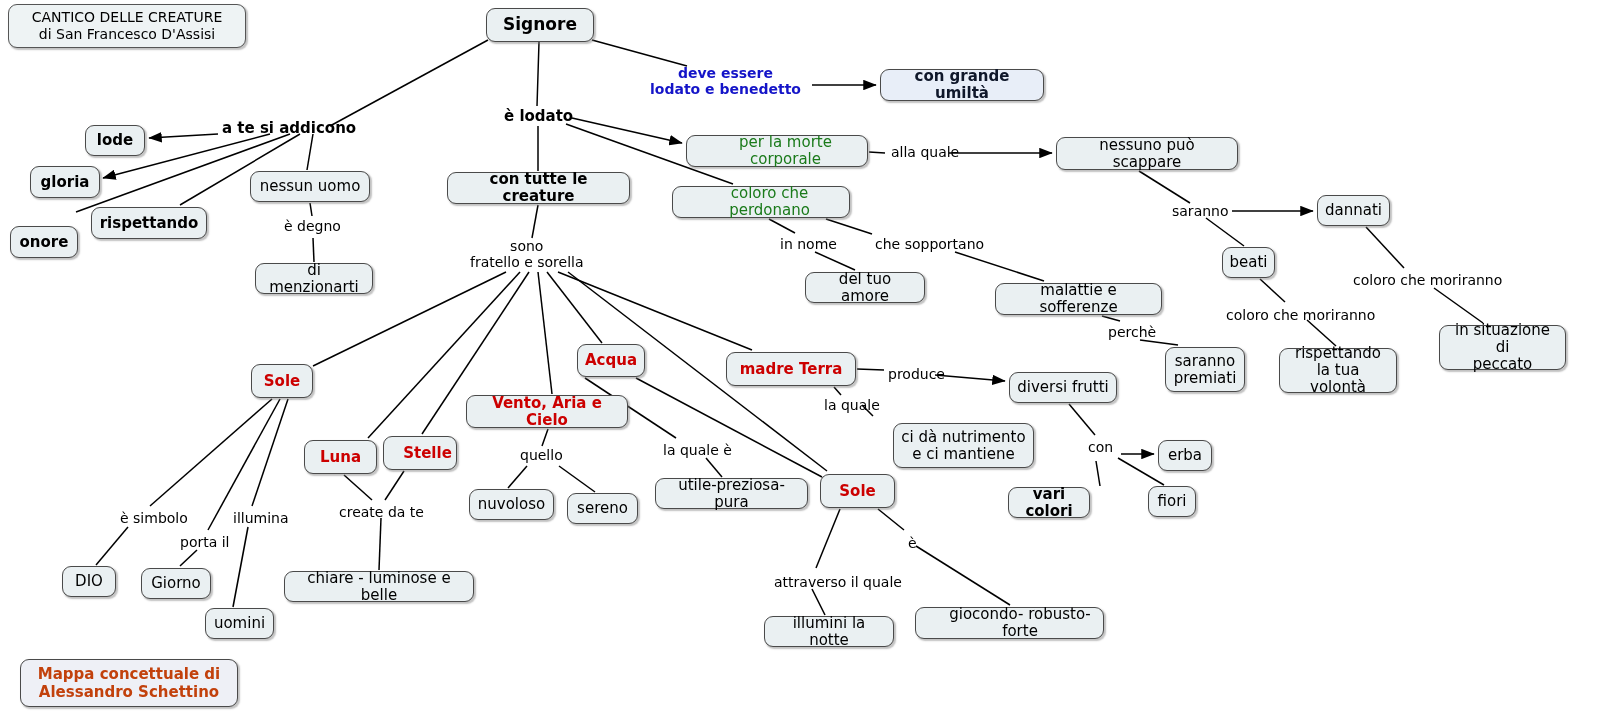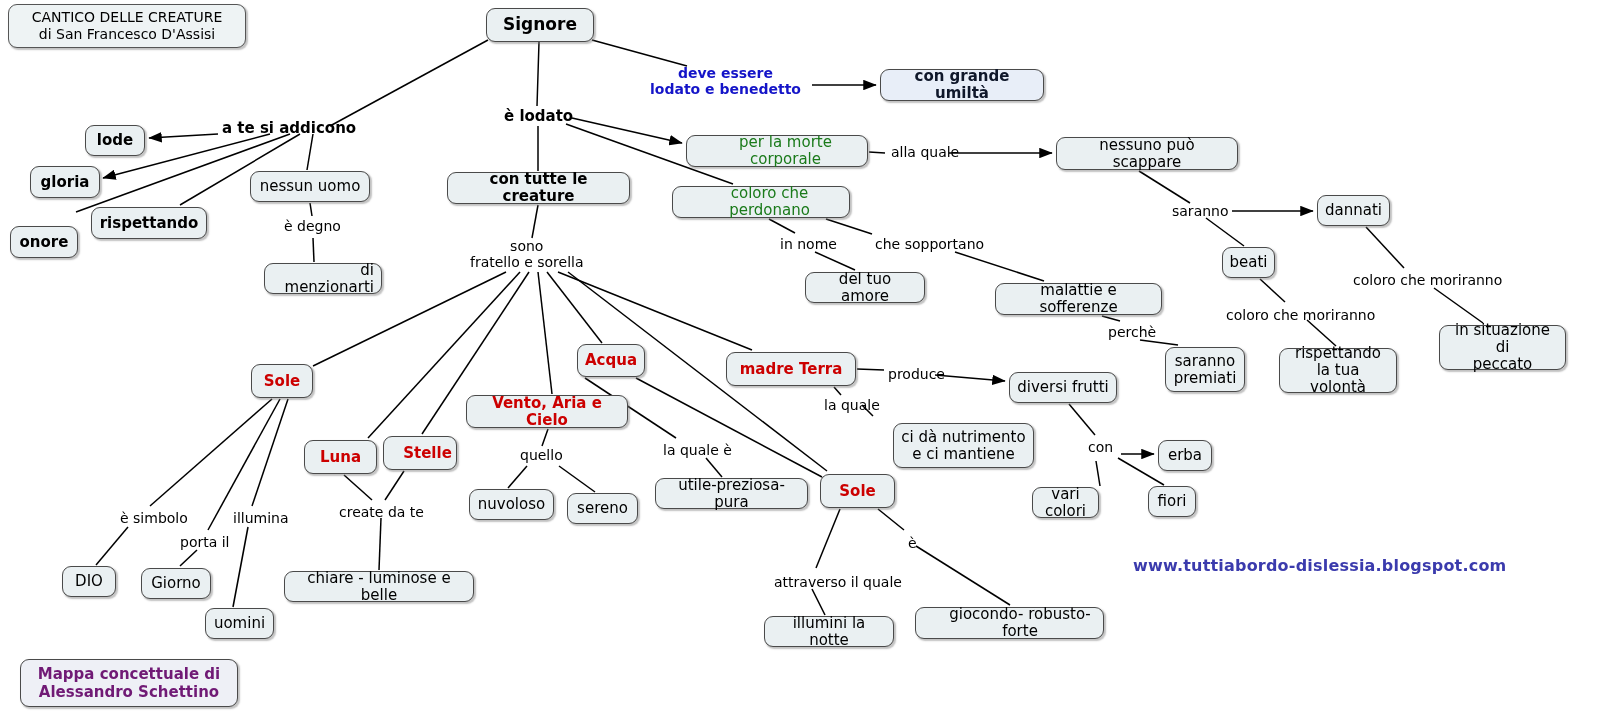--- a/index.html
+++ b/index.html
@@ -46,21 +46,21 @@
   .node.red { color: #cc0000; font-weight: bold; }
   .node.green { color: #1a7a1a; padding-left: 24px; }
   .node.blue { color: #0f172a; font-weight: bold; background: #e8eef8; }
   .node.title {
     font-size: 14px;
     background: #eef3f4;
     border-color: #555;
     line-height: 1.22;
   }
   .node.credit {
-    color: #701a75;
+    color: #c2410c;
     font-weight: bold;
     font-size: 15px;
     background: #eef0f6;
     line-height: 1.22;
   }
   .node.big { font-size: 17px; }
   .label {
     position: absolute;
     color: #000000;
     font-size: 14px;
@@ -170,21 +170,21 @@
       <div class="node green" style="left: 686px; top: 135px; width: 182px; height: 32px;">per la morte corporale</div>
       <div class="node" style="left: 1056px; top: 137px; width: 182px; height: 33px;">nessuno può scappare</div>
       <div class="node bold" style="left: 30px; top: 166px; width: 70px; height: 32px;">gloria</div>
       <div class="node" style="left: 250px; top: 171px; width: 120px; height: 31px;">nessun uomo</div>
       <div class="node bold" style="left: 447px; top: 172px; width: 183px; height: 32px;">con tutte le creature</div>
       <div class="node green" style="left: 672px; top: 186px; width: 178px; height: 32px;">coloro che  perdonano</div>
       <div class="node" style="left: 1317px; top: 195px; width: 73px; height: 31px;">dannati</div>
       <div class="node bold" style="left: 10px; top: 207px; width: 68px; height: 32px; margin-top: 19px;">onore</div>
       <div class="node bold" style="left: 91px; top: 207px; width: 116px; height: 32px;">rispettando</div>
       <div class="node" style="left: 1222px; top: 247px; width: 53px; height: 31px;">beati</div>
-      <div class="node" style="left: 264px; top: 263px; width: 118px; height: 31px; text-align: right;">di menzionarti</div>
+      <div class="node" style="left: 255px; top: 263px; width: 118px; height: 31px;">di menzionarti</div>
       <div class="node" style="left: 805px; top: 272px; width: 120px; height: 31px;">del tuo amore</div>
       <div class="node" style="left: 995px; top: 283px; width: 167px; height: 32px;">malattie e sofferenze</div>
       <div class="node" style="left: 1439px; top: 325px; width: 127px; height: 45px;">in situazione di
 peccato</div>
       <div class="node red" style="left: 577px; top: 344px; width: 68px; height: 33px;">Acqua</div>
       <div class="node" style="left: 1165px; top: 347px; width: 80px; height: 45px;">saranno
 premiati</div>
       <div class="node red" style="left: 726px; top: 352px; width: 130px; height: 34px;">madre Terra</div>
       <div class="node" style="left: 1279px; top: 348px; width: 118px; height: 45px;">rispettando
 la tua volontà</div>
@@ -194,21 +194,21 @@
       <div class="node" style="left: 893px; top: 423px; width: 141px; height: 45px;">ci dà nutrimento
 e ci mantiene</div>
       <div class="node red" style="left: 304px; top: 440px; width: 73px; height: 34px;">Luna</div>
       <div class="node red" style="left: 383px; top: 436px; width: 74px; height: 34px; padding-left: 22px;">Stelle</div>
       <div class="node" style="left: 1158px; top: 440px; width: 54px; height: 31px;">erba</div>
       <div class="node" style="left: 469px; top: 489px; width: 85px; height: 31px;">nuvoloso</div>
       <div class="node red" style="left: 820px; top: 474px; width: 75px; height: 34px;">Sole</div>
       <div class="node" style="left: 655px; top: 478px; width: 153px; height: 31px;">utile-preziosa-pura</div>
       <div class="node" style="left: 567px; top: 493px; width: 71px; height: 31px;">sereno</div>
       <div class="node" style="left: 1148px; top: 486px; width: 48px; height: 31px;">fiori</div>
-      <div class="node" style="left: 1032px; top: 487px; width: 67px; height: 31px;">vari colori</div>
+      <div class="node" style="left: 1008px; top: 487px; width: 82px; height: 31px; font-weight: bold;">vari colori</div>
       <div class="node" style="left: 62px; top: 566px; width: 54px; height: 31px;">DIO</div>
       <div class="node" style="left: 141px; top: 568px; width: 70px; height: 31px;">Giorno</div>
       <div class="node" style="left: 284px; top: 571px; width: 190px; height: 31px;">chiare - luminose e belle</div>
       <div class="node" style="left: 205px; top: 608px; width: 69px; height: 31px;">uomini</div>
       <div class="node" style="left: 764px; top: 616px; width: 130px; height: 31px;">illumini la notte</div>
       <div class="node" style="left: 915px; top: 607px; width: 189px; height: 32px; padding-left: 28px;">giocondo- robusto-forte</div>
       <div class="node credit" style="left: 20px; top: 659px; width: 218px; height: 48px;">Mappa concettuale di
 Alessandro Schettino</div>
     </div>
   <div id="label-layer">
@@ -231,14 +231,13 @@
       <div class="label" style="left: 520px; top: 448px;">quello</div>
       <div class="label" style="left: 1088px; top: 440px;">con</div>
       <div class="label" style="left: 663px; top: 443px;">la quale è</div>
       <div class="label" style="left: 339px; top: 505px;">create da te</div>
       <div class="label" style="left: 120px; top: 511px;">è simbolo</div>
       <div class="label" style="left: 233px; top: 511px;">illumina</div>
       <div class="label" style="left: 180px; top: 535px;">porta il</div>
       <div class="label" style="left: 908px; top: 536px;">è</div>
       <div class="label" style="left: 774px; top: 575px;">attraverso il quale</div>
     </div>
-  <div class="watermark" style="left: 1133px; top: 556px;">www.tuttiabordo-dislessia.blogspot.com</div>
 </div>
 
 </body></html>

